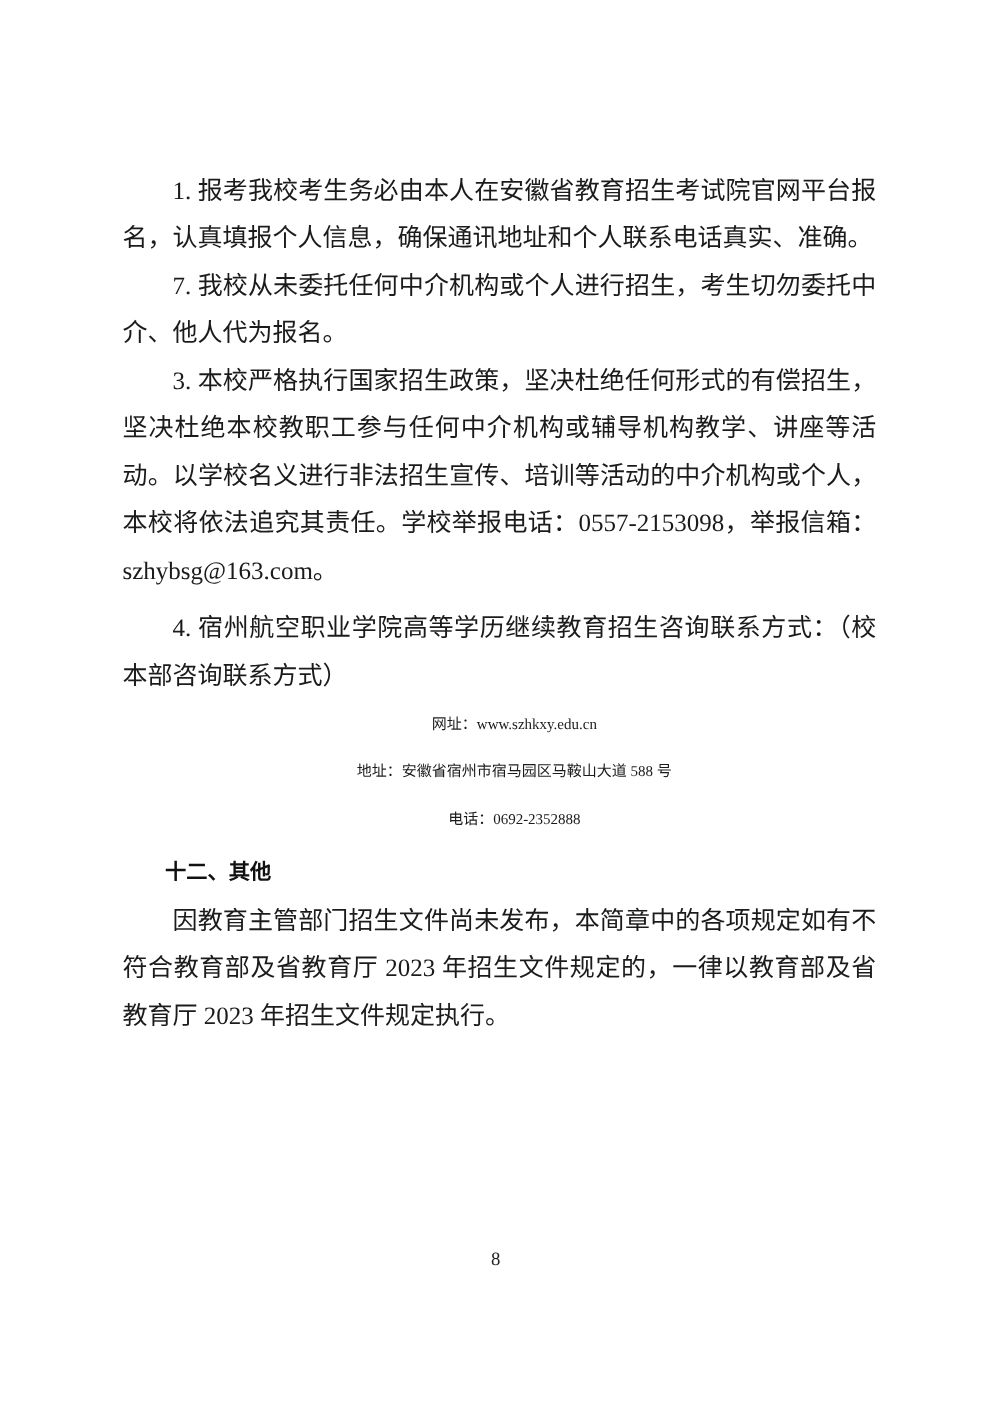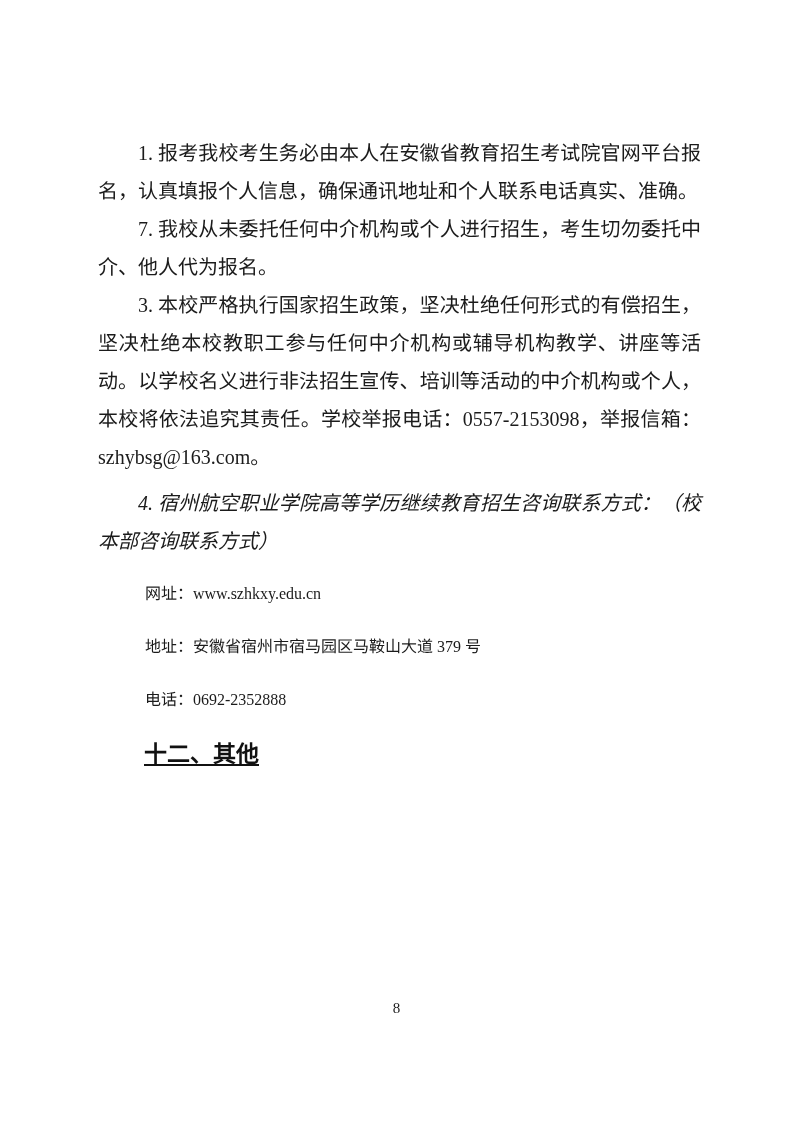--- a/index.html
+++ b/index.html
@@ -26,39 +26,37 @@
   .para {
     margin: 0;
     font-size: 20px;
     line-height: 38px;
     text-align: justify;
     text-justify: inter-character;
     text-indent: 2em;
     word-break: break-all;
   }
   .contact-line {
-    margin: 15px;
-    font-size: 16px;
+    margin: 0;
+    font-size: 12px;
     line-height: 38px;
-    text-align: left;
+    text-align: center;
     text-indent: 2em;
   }
   .gap-before {
     margin-top: 8px;
-    font-style: italic;
   }
   .section-heading {
     margin: 4px 0 0 0;
     font-family: "Liberation Sans", "DejaVu Sans", sans-serif;
     font-weight: bold;
-    font-size: 23px;
+    font-size: 17px;
     line-height: 40px;
     text-indent: 2em;
     color: #111111;
-    text-decoration: underline;
   }
   .page-number {
     position: absolute;
     left: 0;
     right: 0;
     top: 998px;
     text-align: center;
     font-size: 15px;
     line-height: 20px;
     font-family: "Liberation Serif", "DejaVu Serif", serif;
@@ -74,23 +72,24 @@
     <p class="para">1. 报考我校考生务必由本人在安徽省教育招生考试院官网平台报名，认真填报个人信息，确保通讯地址和个人联系电话真实、准确。</p>
 
     <p class="para">7. 我校从未委托任何中介机构或个人进行招生，考生切勿委托中介、他人代为报名。</p>
 
     <p class="para">3. 本校严格执行国家招生政策，坚决杜绝任何形式的有偿招生，坚决杜绝本校教职工参与任何中介机构或辅导机构教学、讲座等活动。以学校名义进行非法招生宣传、培训等活动的中介机构或个人，本校将依法追究其责任。学校举报电话：0557-2153098，举报信箱：szhybsg@163.com。</p>
 
     <p class="para gap-before">4. 宿州航空职业学院高等学历继续教育招生咨询联系方式：（校本部咨询联系方式）</p>
 
     <p class="contact-line">网址：www.szhkxy.edu.cn</p>
 
-    <p class="contact-line">地址：安徽省宿州市宿马园区马鞍山大道 379 号</p>
+    <p class="contact-line">地址：安徽省宿州市宿马园区马鞍山大道 588 号</p>
 
     <p class="contact-line">电话：0692-2352888</p>
 
     <h2 class="section-heading">十二、其他</h2>
 
+    <p class="para">因教育主管部门招生文件尚未发布，本简章中的各项规定如有不符合教育部及省教育厅 2023 年招生文件规定的，一律以教育部及省教育厅 2023 年招生文件规定执行。</p>
 
   </div>
 
   <div class="page-number">8</div>
 </div>
 
 </body></html>

